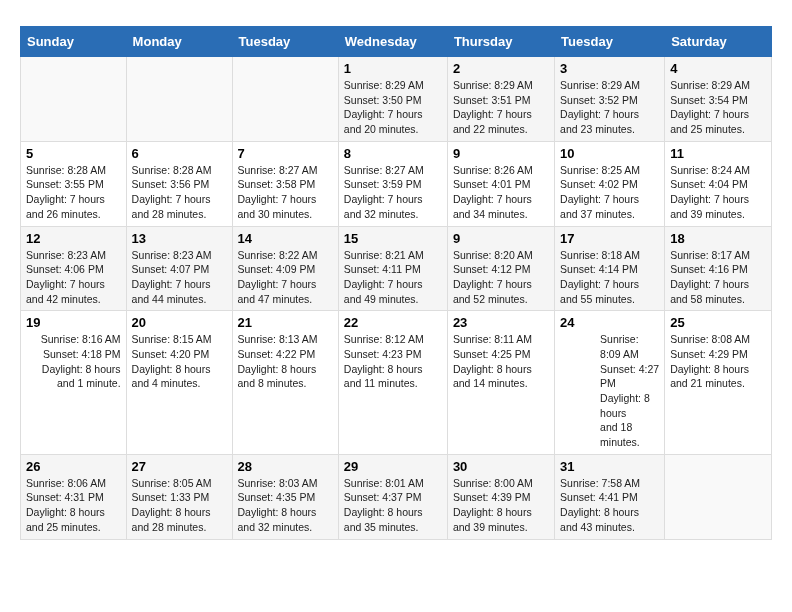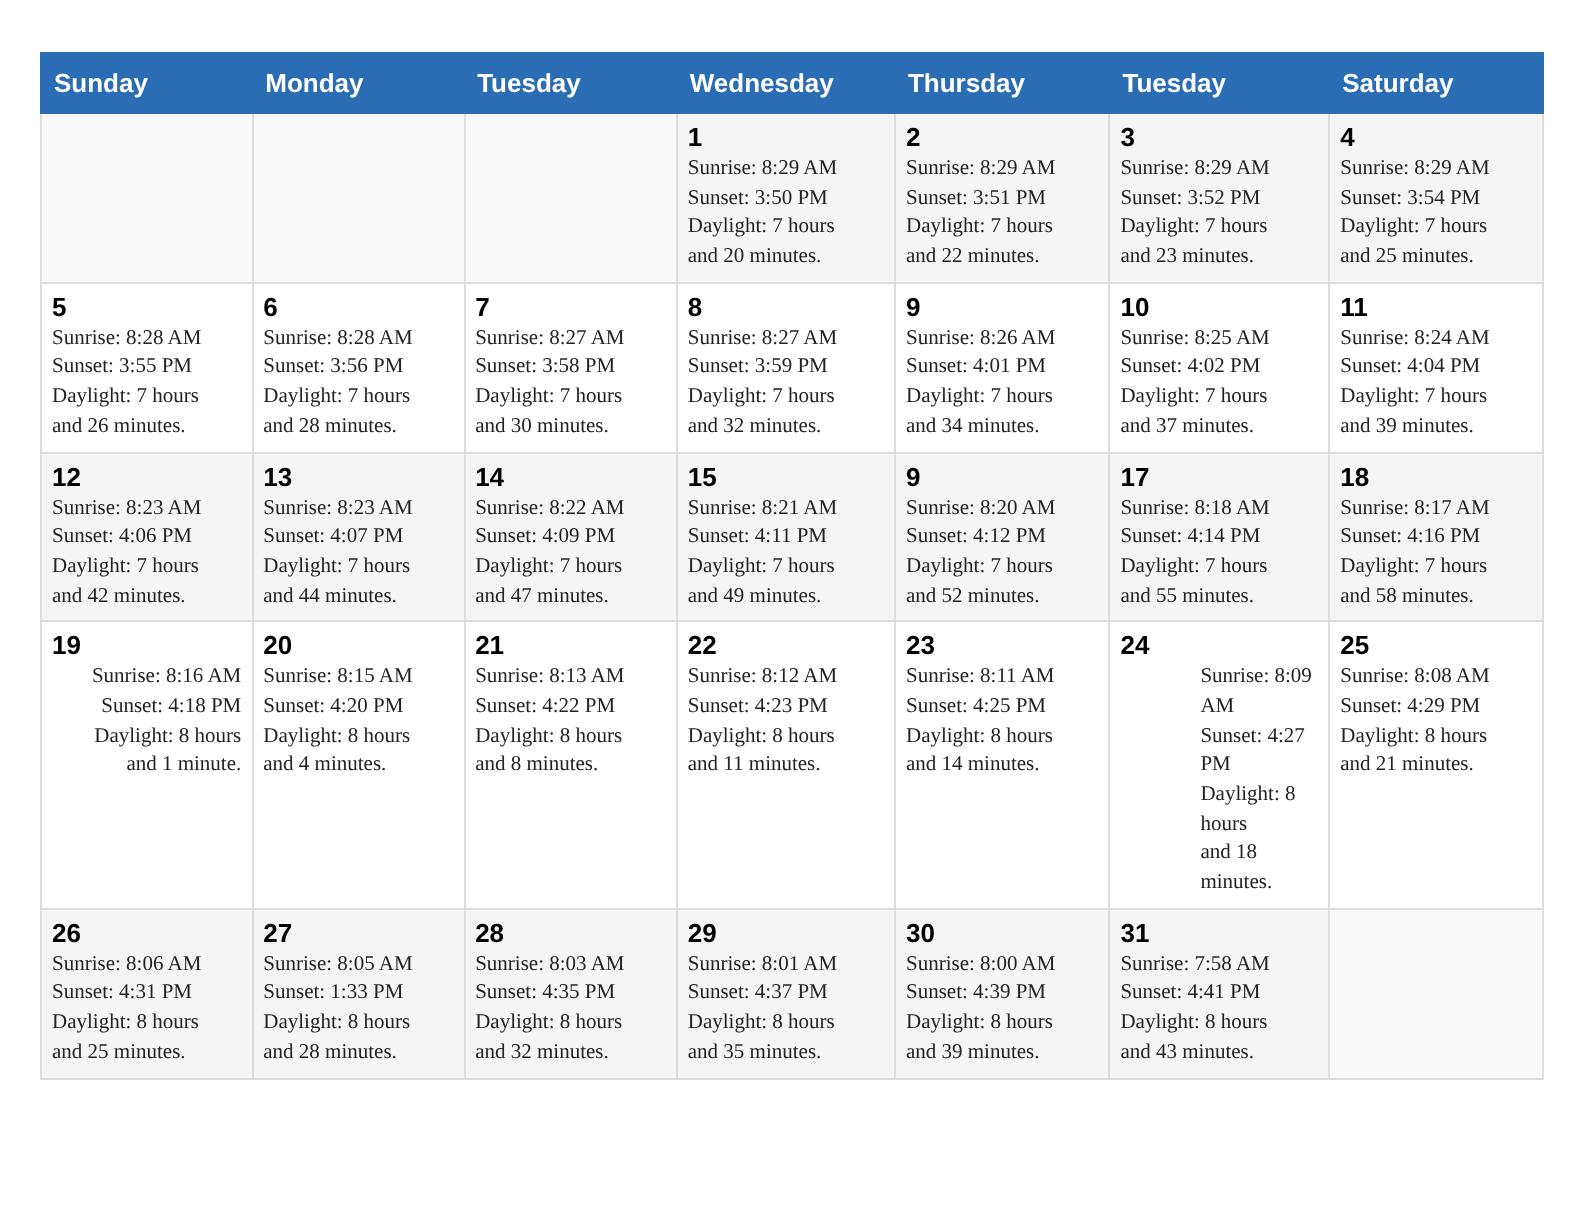--- a/index.html
+++ b/index.html
@@ -72,21 +72,20 @@
     .day-num {
       font-weight: bold;
       font-size: 13px;
       display: block;
       margin-bottom: 2px;
     }
     .cell-content {
       font-size: 10.5px;
       line-height: 1.4;
       color: #222;
-      font-family: Liberation Serif, serif;
     }
     .empty-cell {
       background: #f9f9f9;
     }
   </style>
 </head>
 <body>
 
 <div class="header">
 </div>

